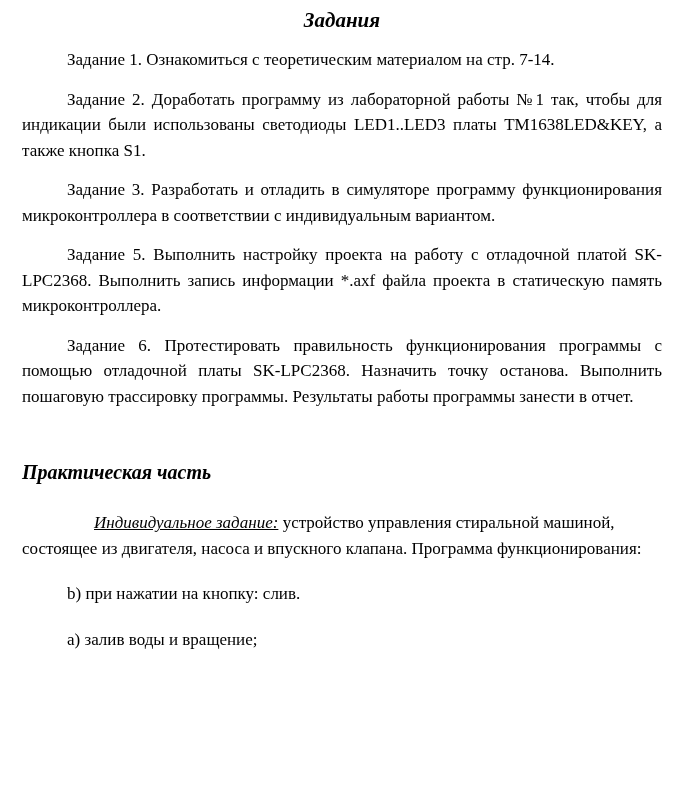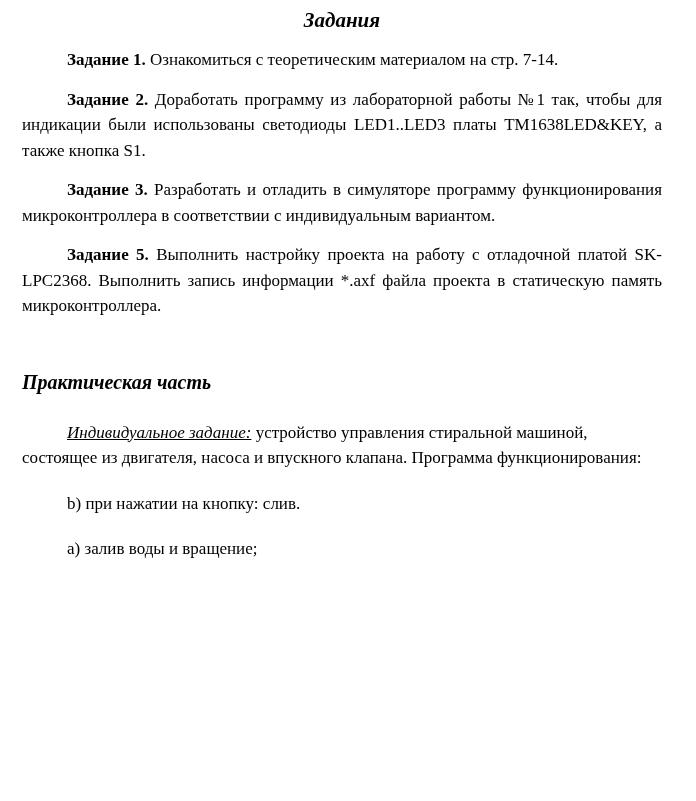--- a/index.html
+++ b/index.html
@@ -25,38 +25,39 @@
     margin: 0 0 14px 0;
   }
   .para {
     font-size: 17px;
     line-height: 1.5;
     text-align: justify;
     text-indent: 45px;
     margin: 0 0 14px 0;
   }
   .para .lead {
-    font-weight: bold;
+    font-weight: normal;
   }
   .section-title {
     font-weight: bold;
     font-style: italic;
     font-size: 20px;
     margin: 52px 0 26px 0;
   }
   .para-practical {
     font-size: 17px;
     line-height: 1.5;
     text-align: left;
     text-indent: 45px;
     margin: 0 0 14px 0;
   }
   .para-practical .lead-italic {
     font-style: italic;
     text-decoration: underline;
+    margin-left: 27px;
   }
   .list-item {
     font-size: 17px;
     line-height: 1.5;
     text-align: left;
     text-indent: 45px;
     margin: 20px 0 0 0;
   }
 </style>
 </head>
@@ -76,20 +77,23 @@
 
   <p class="para">
     <span class="lead">Задание 3.</span><span> Разработать и отладить в симуляторе программу функционирования микроконтроллера в соответствии с индивидуальным вариантом.</span>
   </p>
 
 
   <p class="para">
     <span class="lead">Задание 5.</span><span> Выполнить настройку проекта на работу с отладочной платой SK-LPC2368. Выполнить запись информации *.axf файла проекта в статическую память микроконтроллера.</span>
   </p>
 
+  <p class="para">
+    <span class="lead">Задание 6.</span><span> Протестировать правильность функционирования программы с помощью отладочной платы SK-LPC2368. Назначить точку останова. Выполнить пошаговую трассировку программы. Результаты работы программы занести в отчет.</span>
+  </p>
 
   <h2 class="section-title">Практическая часть</h2>
 
   <p class="para-practical">
     <span class="lead-italic">Индивидуальное задание:</span><span> устройство управления стиральной машиной, состоящее из двигателя, насоса и впускного клапана. Программа функционирования:</span>
   </p>
 
   <p class="list-item">b) при нажатии на кнопку: слив.</p>
 
   <p class="list-item">а) залив воды и вращение;</p>

